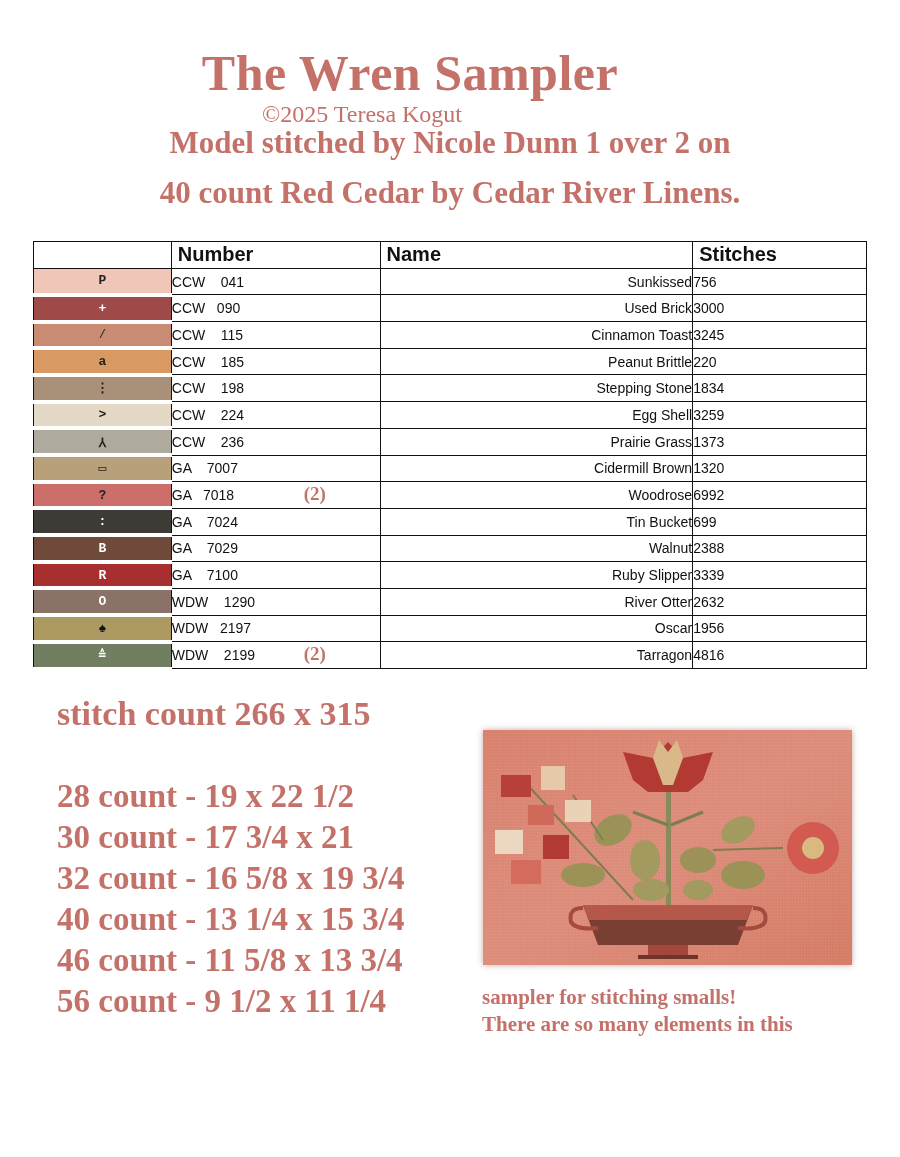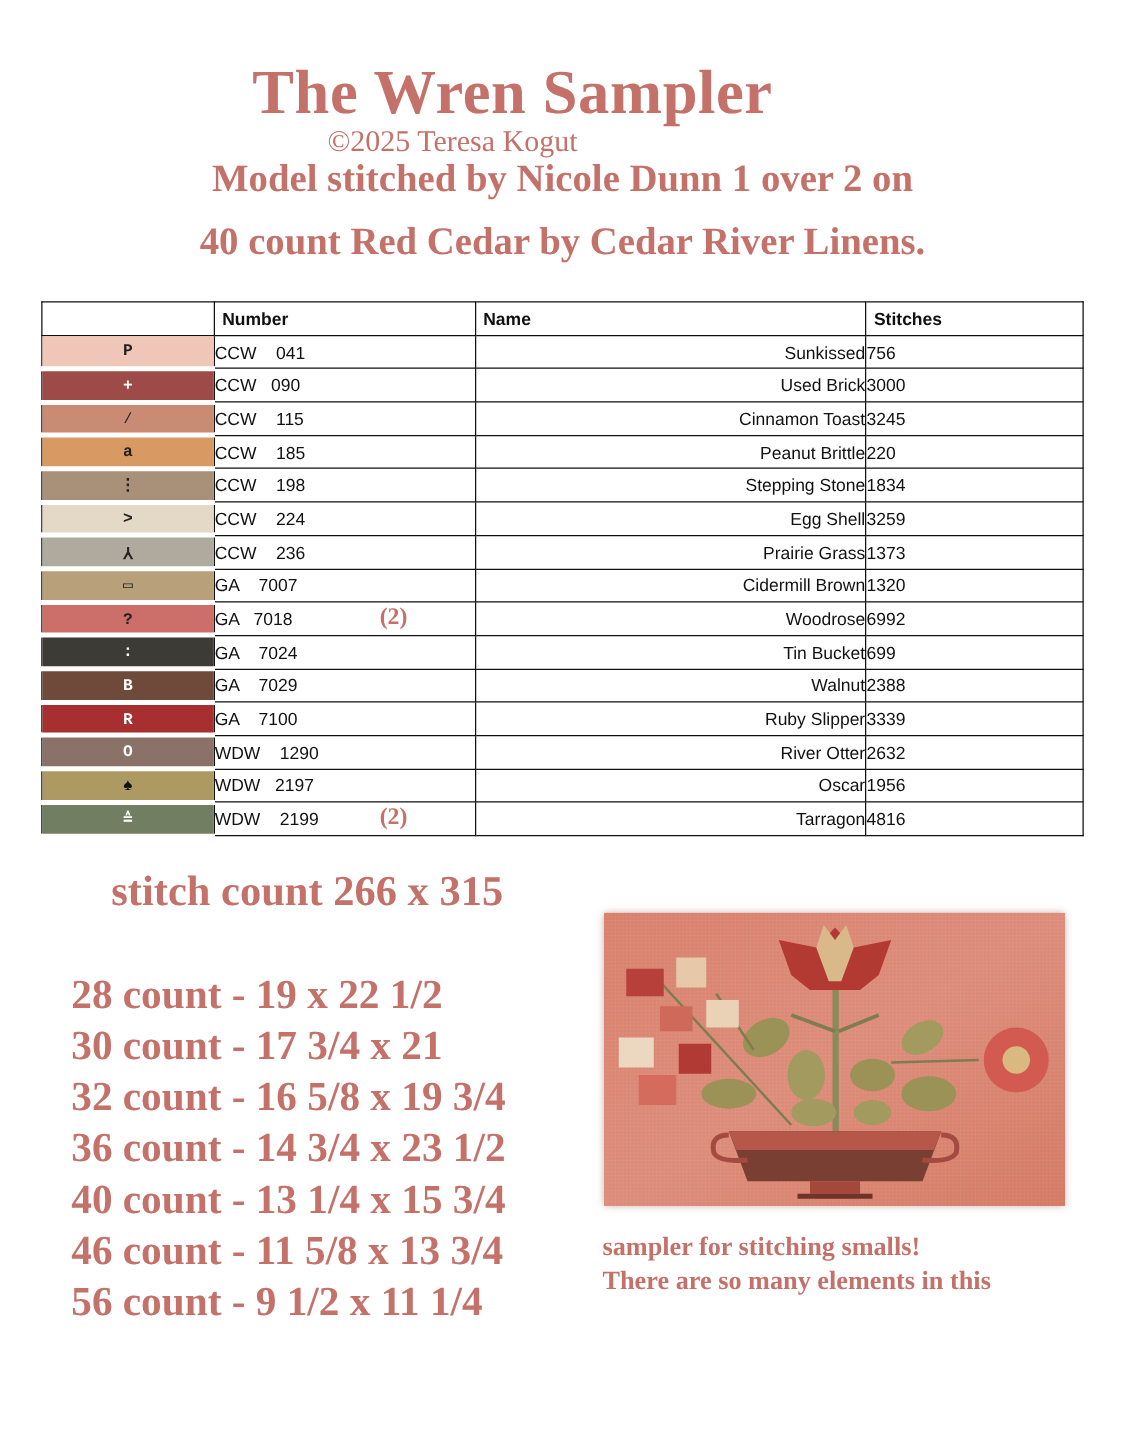--- a/index.html
+++ b/index.html
@@ -8,36 +8,36 @@
 
   .header { position: absolute; left: 0; top: 0; width: 900px; text-align: center; }
   .title { position: absolute; left: 0; width: 820px; top: 44px; font-size: 50px; font-weight: bold; letter-spacing: 0.5px; line-height: 58px; color: #c4716a; }
   .copyright { position: absolute; left: 0; width: 724px; top: 100px; font-size: 24px; font-weight: normal; line-height: 28px; color: #c4716a; }
   .model-line { position: absolute; left: 0; width: 900px; font-size: 31px; font-weight: bold; line-height: 38px; color: #c4716a; }
   .model-line.l1 { top: 124px; }
   .model-line.l2 { top: 174px; }
 
   table.key { position: absolute; left: 33px; top: 241px; width: 834px; border-collapse: collapse; font-family: "Liberation Sans", "DejaVu Sans", sans-serif; font-size: 14px; color: #111; }
   table.key td, table.key th { border: 1.5px solid #111; height: 26.7px; padding: 0; }
-  table.key th { font-weight: bold; text-align: left; padding-left: 6px; font-size: 14px; }
+  table.key th { font-weight: bold; text-align: left; padding-left: 6px; font-size: 20px; }
   table.key th.sw { padding: 0; }
   col.c-sw { width: 138px; }
   col.c-num { width: 209px; }
   col.c-name { width: 313px; }
   col.c-st { width: 174px; }
 
   td.swatch { position: relative; padding: 0; border-bottom: 4px solid #fff !important; }
   td.swatch .fill { position: absolute; left: 0; right: 0; top: 0; bottom: 0; display: flex; align-items: center; justify-content: center; font-family: "Liberation Mono", "DejaVu Sans Mono", monospace; font-weight: bold; font-size: 13px; }
   td.num { padding-left: 6px; white-space: pre; position: relative; }
   td.num .note { position: absolute; left: 132px; top: 1px; font-family: "Liberation Serif", "DejaVu Serif", serif; font-weight: bold; font-size: 19px; color: #c4716a; }
   td.name { padding-left: 6px; text-align: right; }
   td.st { text-align: left; padding-right: 1px; }
 
   .counts { position: absolute; left: 57px; top: 694px; }
-  .counts .stitch-count { font-size: 34px; font-weight: bold; line-height: 40px; color: #c4716a; margin-left: 32px; }
+  .counts .stitch-count { font-size: 34px; font-weight: bold; line-height: 40px; color: #c4716a; }
   .counts .list { margin-top: 42px; }
   .counts .list div { font-size: 33px; font-weight: bold; line-height: 41px; color: #c4716a; white-space: nowrap; }
 
   .photo { position: absolute; left: 483px; top: 730px; width: 369px; height: 235px; box-shadow: 0 0 6px rgba(120,60,50,0.45); overflow: hidden; }
   .caption { position: absolute; left: 482px; top: 984px; width: 400px; font-size: 21px; font-weight: bold; line-height: 27px; color: #c4716a; }
 </style>
 </head>
 <body>
 
 <div class="header">
@@ -215,21 +215,20 @@
       </tr>
     </tbody>
 </table>
 
 <div class="counts">
   <div class="stitch-count">stitch count 266 x 315</div>
   <div class="list">
     <div>28 count - 19 x 22 1/2</div>
     <div>30 count - 17 3/4 x 21</div>
     <div>32 count - 16 5/8 x 19 3/4</div>
-    <div>36 count - 14 3/4 x 23 1/2</div>
     <div>40 count - 13 1/4 x 15 3/4</div>
     <div>46 count - 11 5/8 x 13 3/4</div>
     <div>56 count - 9 1/2 x 11 1/4</div>
   </div>
 </div>
 
 <div class="photo">
   <svg width="369" height="235" viewBox="0 0 369 235" xmlns="http://www.w3.org/2000/svg">
     <defs>
       <linearGradient id="fab" x1="0" y1="0" x2="1" y2="1">

